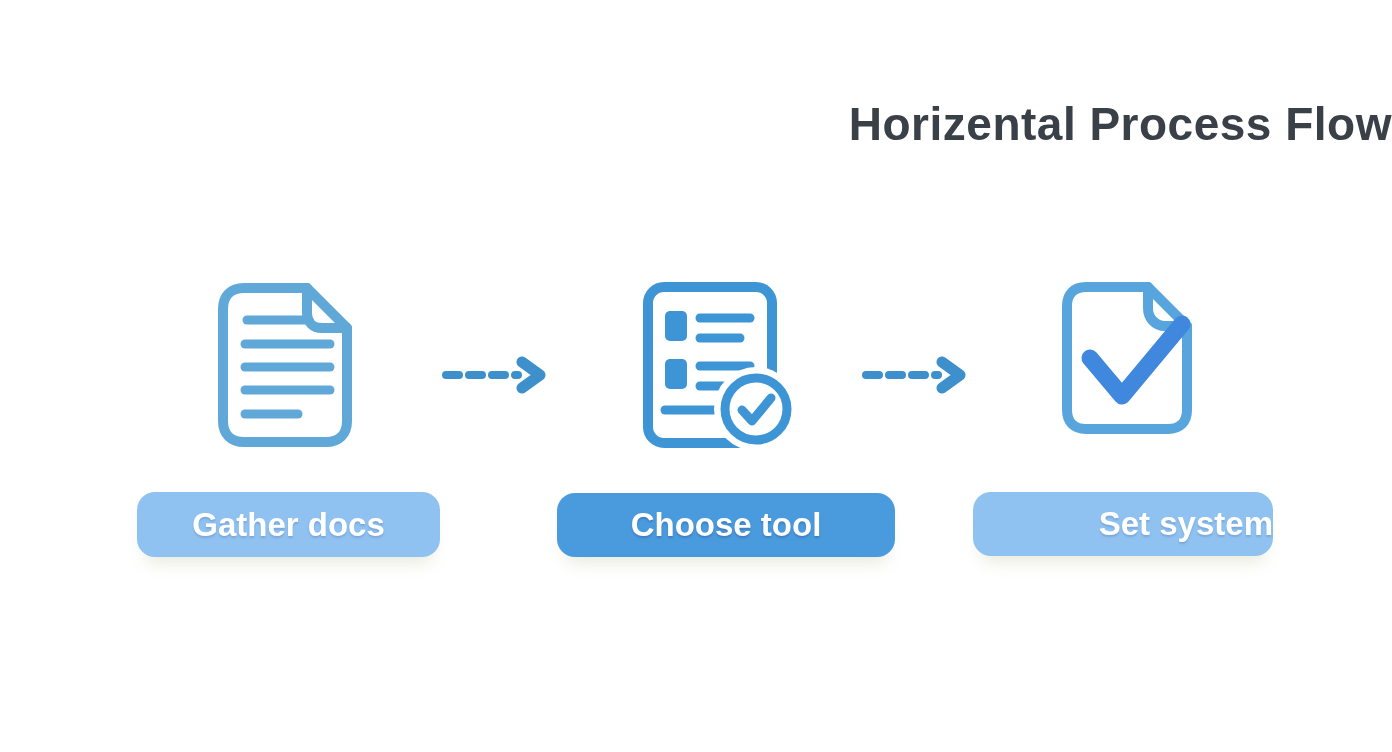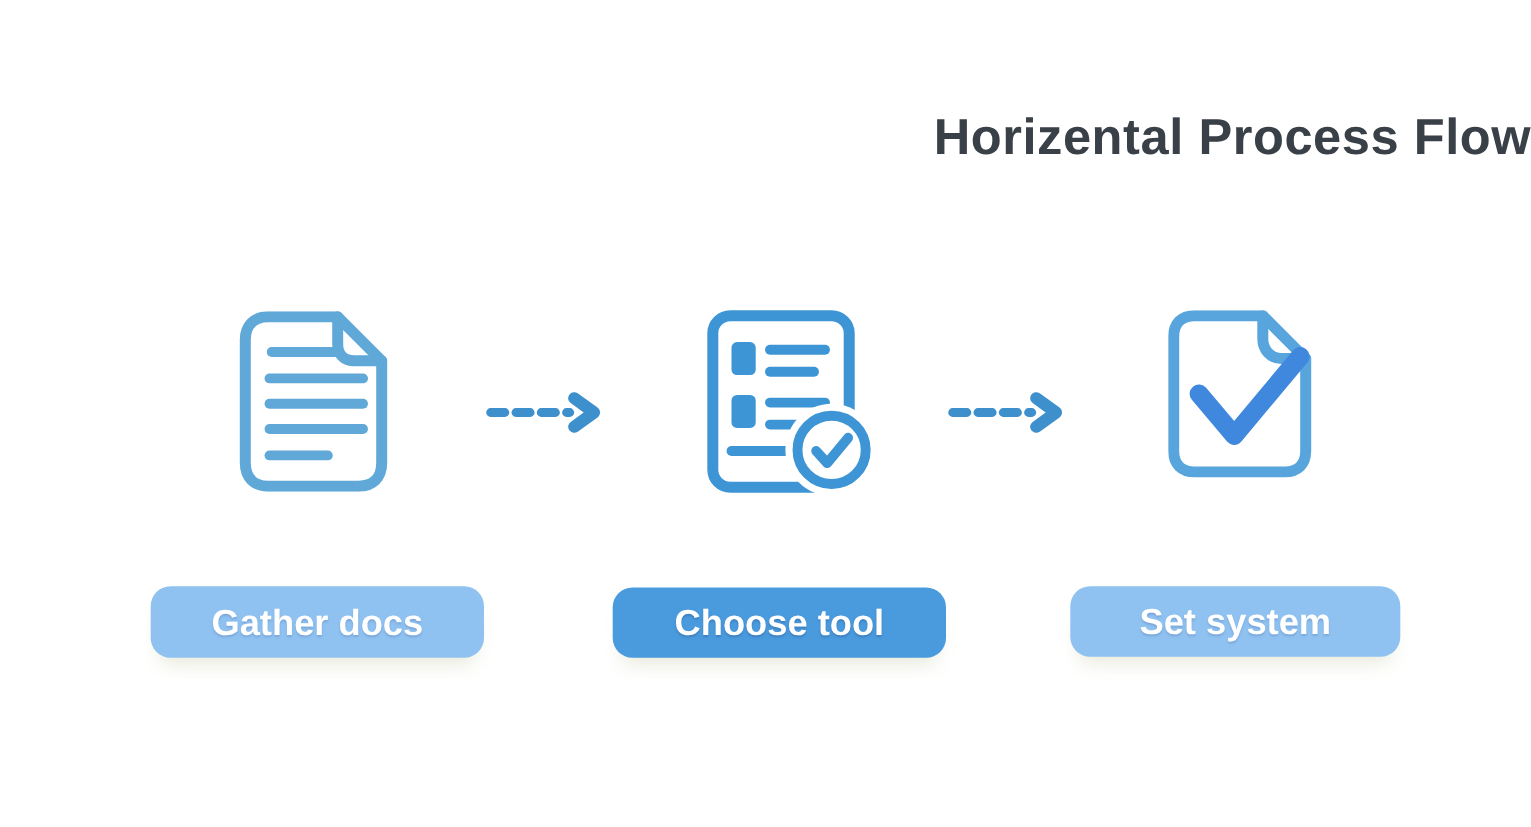--- a/index.html
+++ b/index.html
@@ -41,21 +41,20 @@
   .arrow-stroke{stroke:var(--arrow-blue);fill:none;stroke-linecap:round;stroke-linejoin:round;}
   .white-fill{fill:#ffffff;}
   .pill{
     position:absolute;
     border-radius:18px;
     display:flex;align-items:center;justify-content:center;
     font-weight:bold;
     font-size:33px;
     color:var(--pill-text);
     box-shadow:0 14px 16px -8px rgba(205,210,180,0.45);
-    margin-top:41px;
   }
   .pill-light{
     background:var(--pill-light-bg);
     text-shadow:0 2px 2px rgba(110,150,200,0.6);
   }
   .pill-dark{
     background:var(--pill-dark-bg);
     text-shadow:0 2px 2px rgba(50,100,160,0.5);
   }
 </style>
@@ -111,19 +110,19 @@
     <path class="stroke-doc3" stroke-width="10" d="M86 5 H24 C12 5 5 12 5 24 V128 C5 140 12 147 24 147 H106 C118 147 125 140 125 128 V44 L86 5 Z"></path>
     <path class="stroke-doc3" stroke-width="10" d="M86 5 V26 C86 36 93 44 103 44 H125"></path>
     <path class="stroke-check" stroke-width="17" d="M28 76 L60 114 L120 42"></path>
   </svg>
 </div>
 
 <div class="pill pill-light" style="left:137px;top:492px;width:303px;height:65px;">
   <span>Gather docs</span>
 </div>
 
-<div class="pill pill-dark" style="left:557px;top:493px;width:303px;height:64px;">
+<div class="pill pill-dark" style="left:557px;top:493px;width:338px;height:64px;">
   <span>Choose tool</span>
 </div>
 
-<div class="pill pill-light" style="left:973px;top:492px;width:300px;height:64px;">
+<div class="pill pill-light" style="left:973px;top:492px;width:300px;height:64px;justify-content:flex-end;">
   <span>Set system</span>
 </div>
 
 </body></html>

